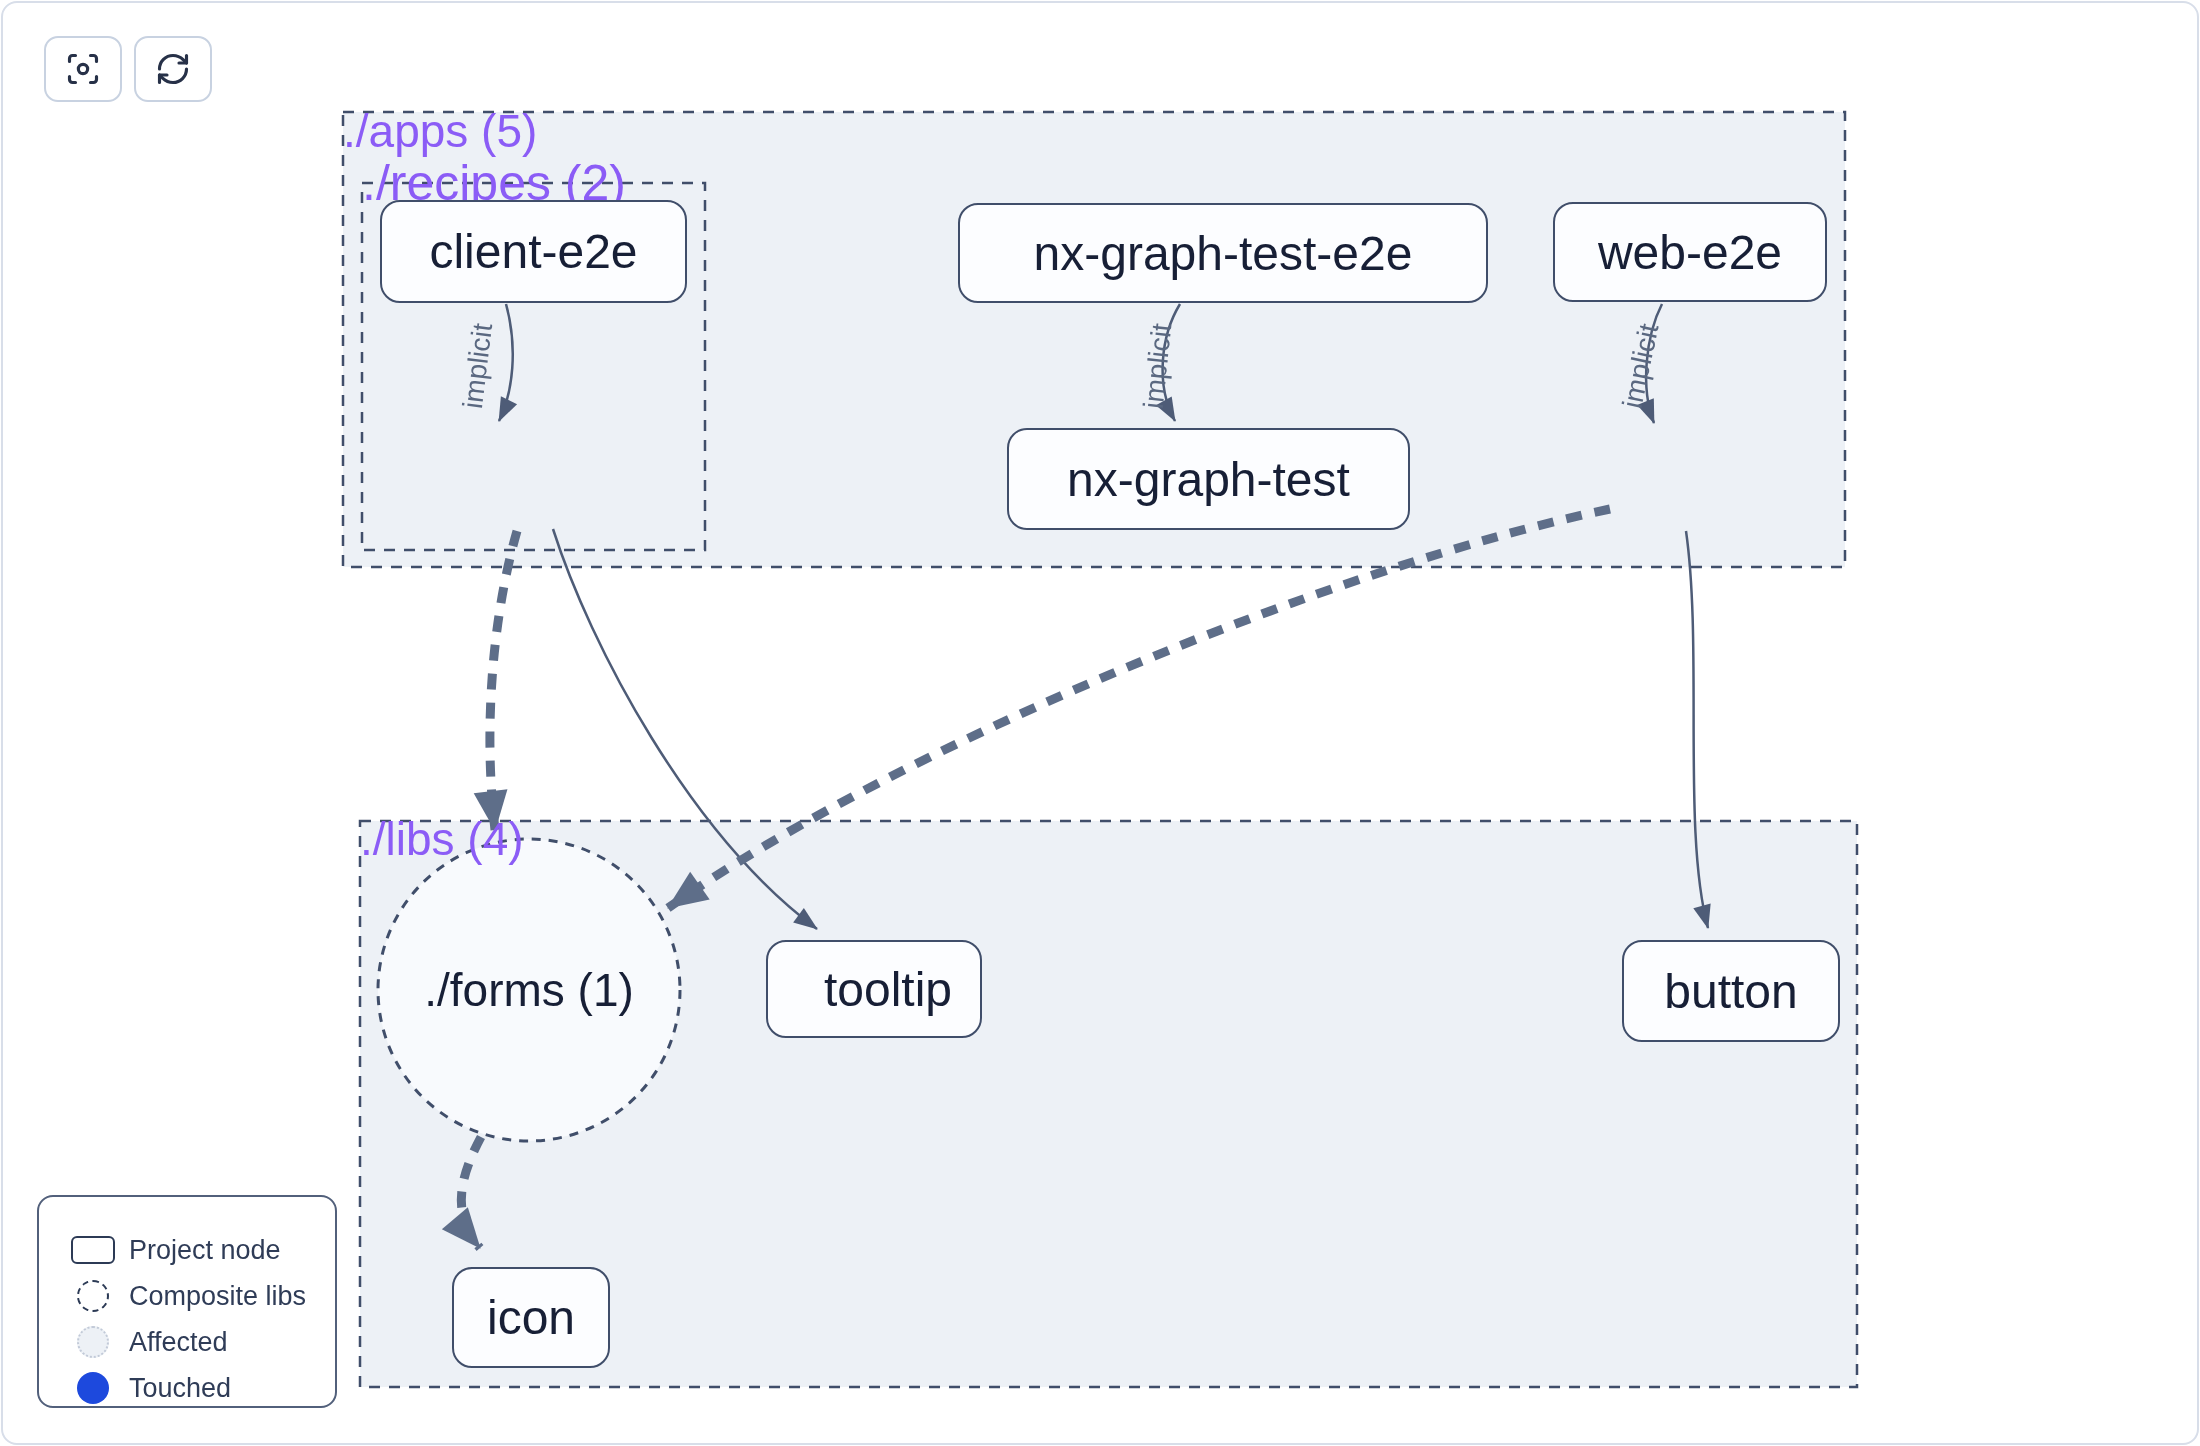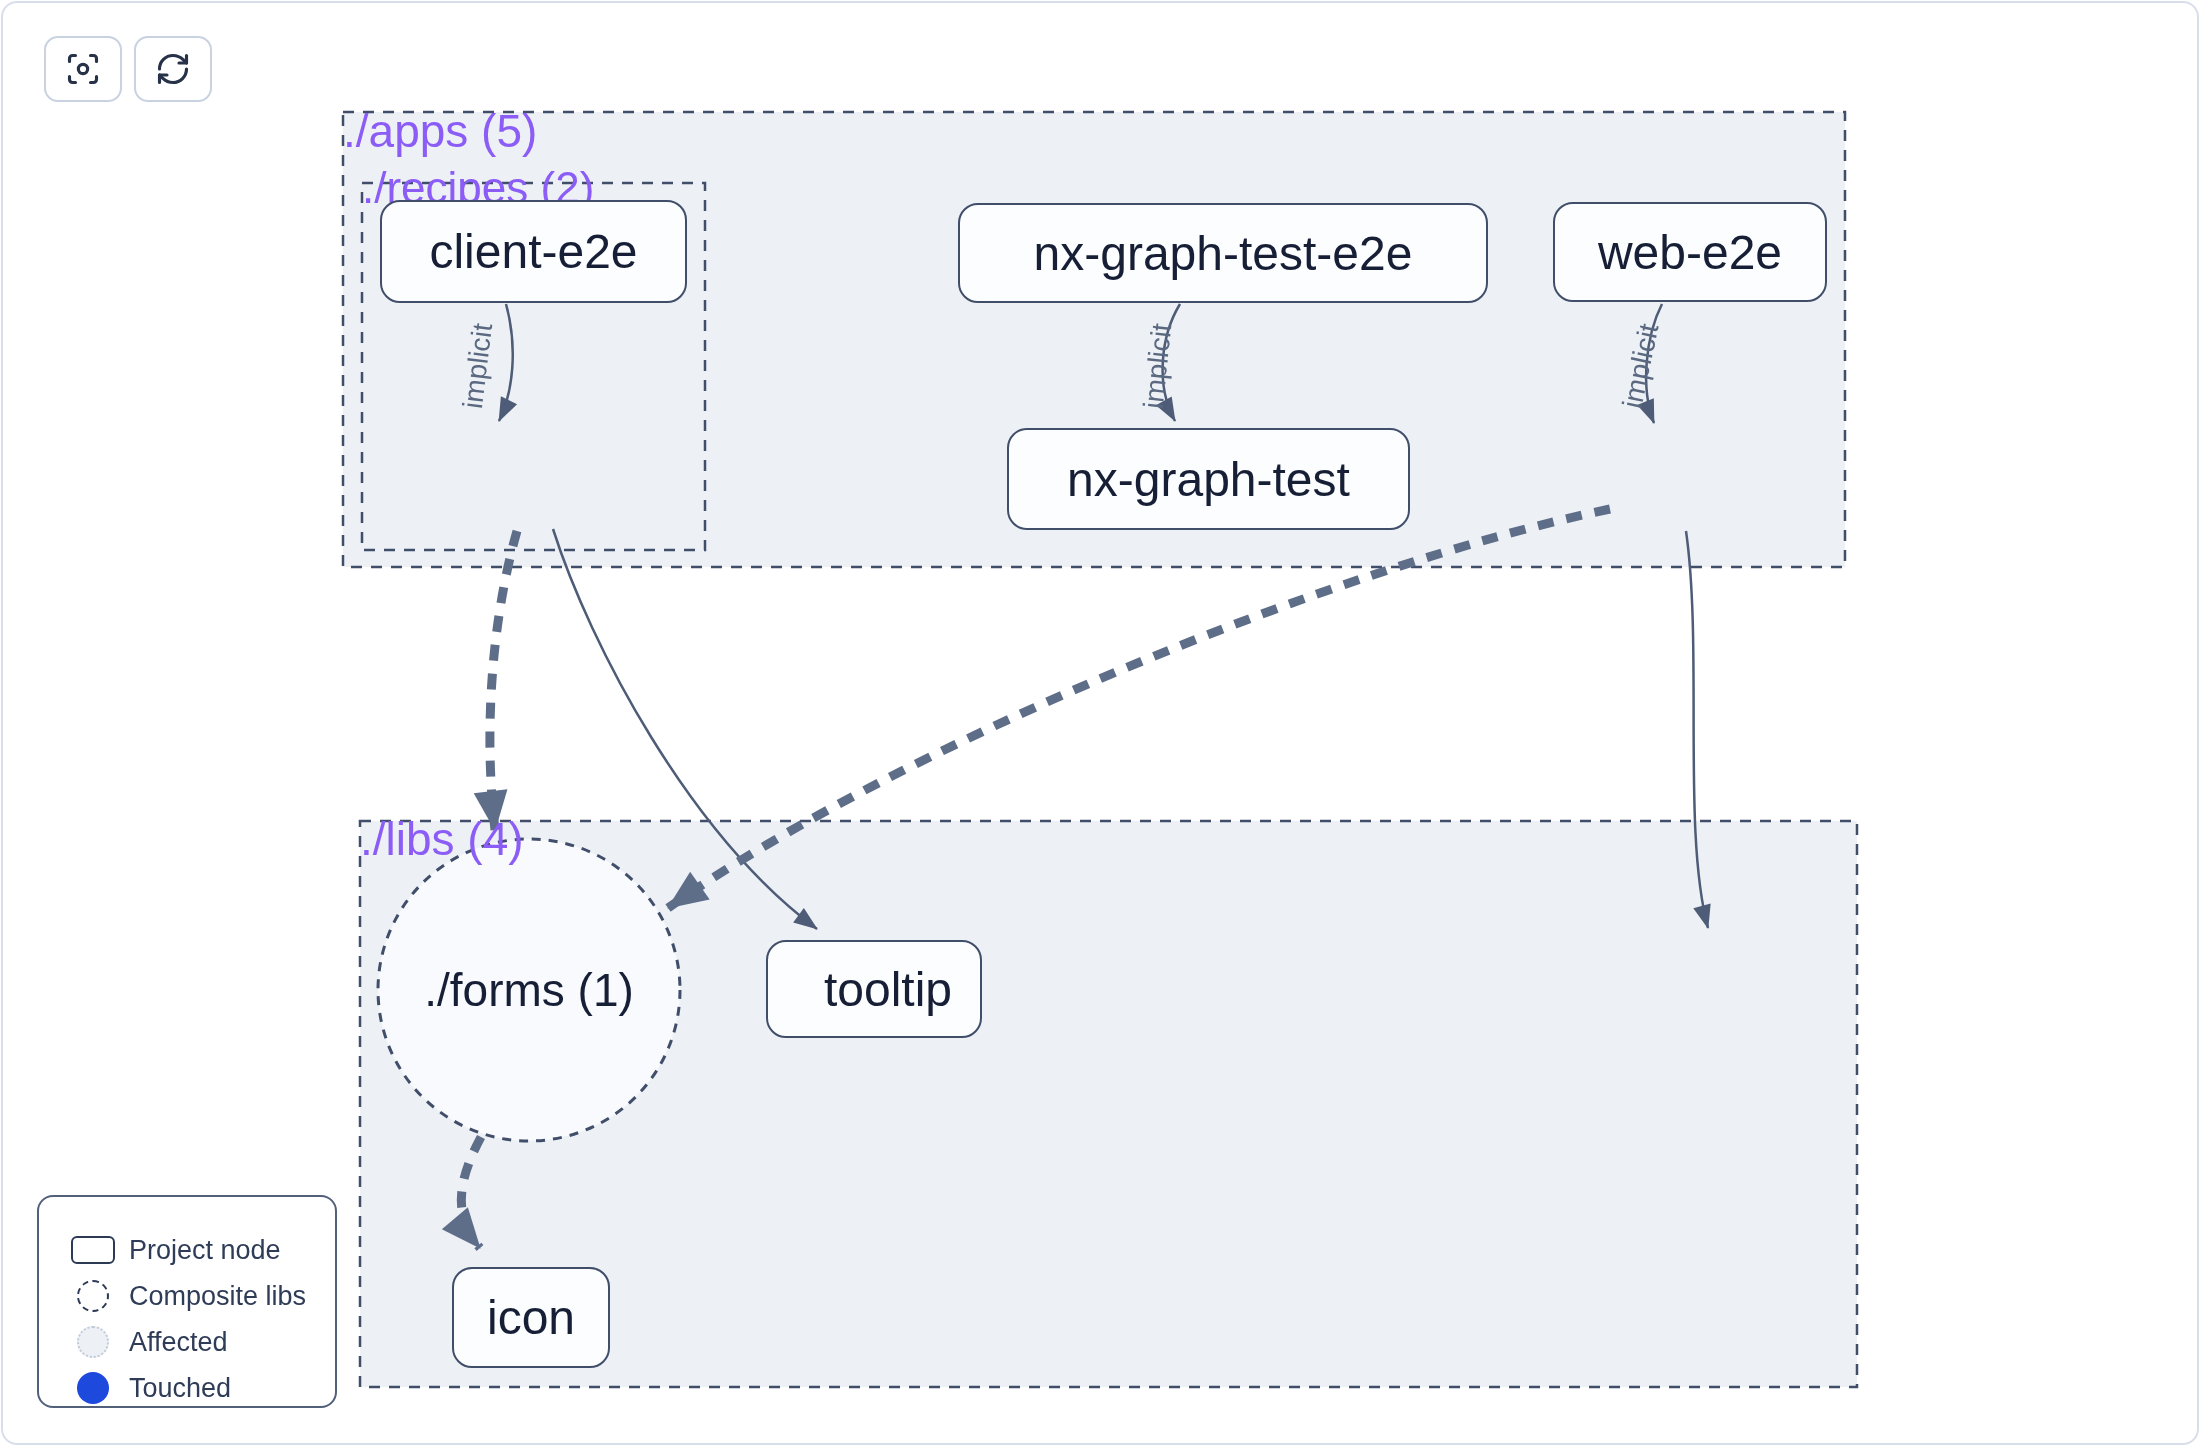--- a/index.html
+++ b/index.html
@@ -75,37 +75,40 @@
 
     <path d="M553,529 C590,645 690,835 817,929" fill="none" stroke="#4e5c77" stroke-width="2.5" marker-end="url(#arrowThin)"></path>
     <path d="M1686,531 C1703,650 1682,832 1708,928" fill="none" stroke="#4e5c77" stroke-width="2.5" marker-end="url(#arrowThin)"></path>
 
     <path d="M517,531 C493,615 483,725 495,830" fill="none" stroke="#5e6e89" stroke-width="9" stroke-dasharray="16 13" marker-end="url(#arrowThick)"></path>
     <path d="M1610,509 C1340,565 900,745 668,908" fill="none" stroke="#5e6e89" stroke-width="9" stroke-dasharray="16 13" marker-end="url(#arrowThick)"></path>
     <path d="M481,1137 C457,1182 453,1216 480,1248" fill="none" stroke="#5e6e89" stroke-width="9" stroke-dasharray="16 13" marker-end="url(#arrowThick)"></path>
   </svg>
 
   <div class="group-title" style="left:343px;top:58px;width:1502px;">./apps (5)</div>
-  <div class="group-title" style="left:362px;top:116px;width:343px;font-size:44px;">./recipes (2)</div>
+  <div class="group-title" style="left:362px;top:108px;width:343px;font-size:50px;">./recipes (2)</div>
   <div class="group-title" style="left:360px;top:766px;width:1497px;">./libs (4)</div>
 
   <div class="node" style="left:380px;top:200px;width:307px;height:103px;">
     <span>client-e2e</span>
   </div>
   <div class="node" style="left:958px;top:203px;width:530px;height:100px;">
     <span>nx-graph-test-e2e</span>
   </div>
   <div class="node" style="left:1007px;top:428px;width:403px;height:102px;">
     <span>nx-graph-test</span>
   </div>
   <div class="node" style="left:1553px;top:202px;width:274px;height:100px;">
     <span>web-e2e</span>
   </div>
   <div class="node" style="left:766px;top:940px;width:216px;height:98px;padding-left:28px;">
     <span>tooltip</span>
+  </div>
+  <div class="node" style="left:1622px;top:940px;width:218px;height:102px;">
+    <span>button</span>
   </div>
   <div class="node" style="left:452px;top:1267px;width:158px;height:101px;">
     <span>icon</span>
   </div>
 
   <div class="composite-label" style="left:379px;top:960px;width:300px;height:60px;">
     <span>./forms (1)</span>
   </div>
 
   <div class="edge-label" style="left:478px;top:366px;transform:translate(-50%,-50%) rotate(-83deg);">implicit</div>

